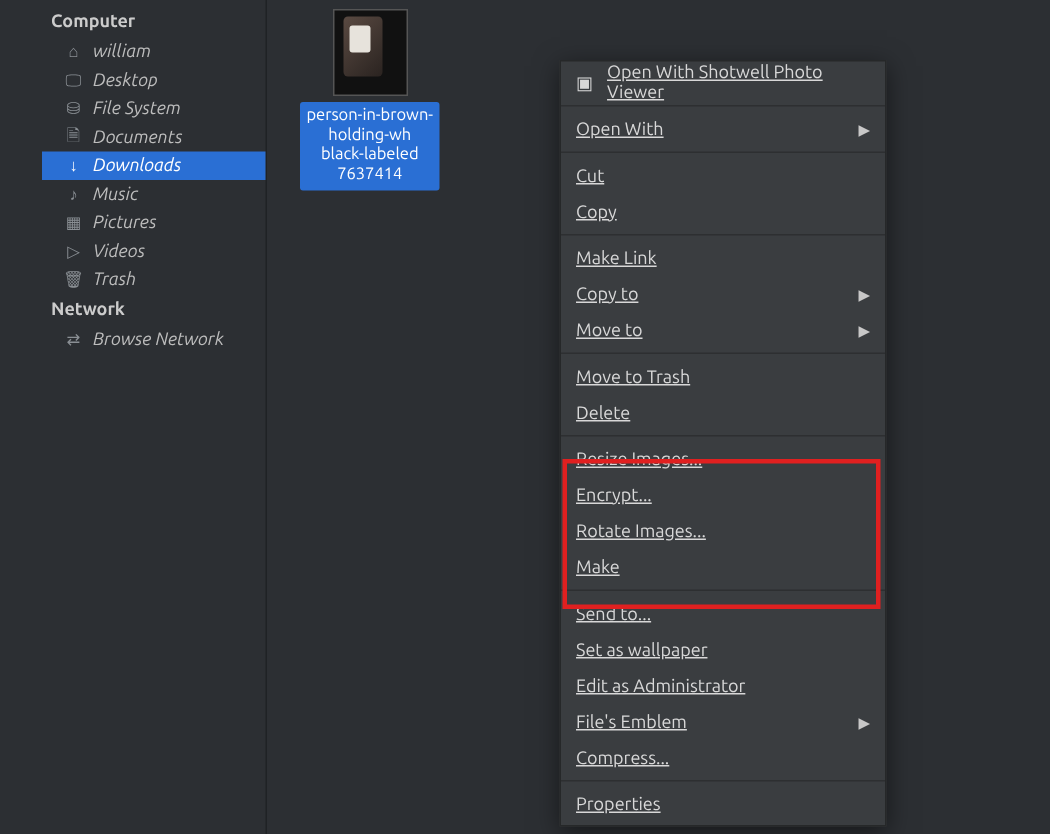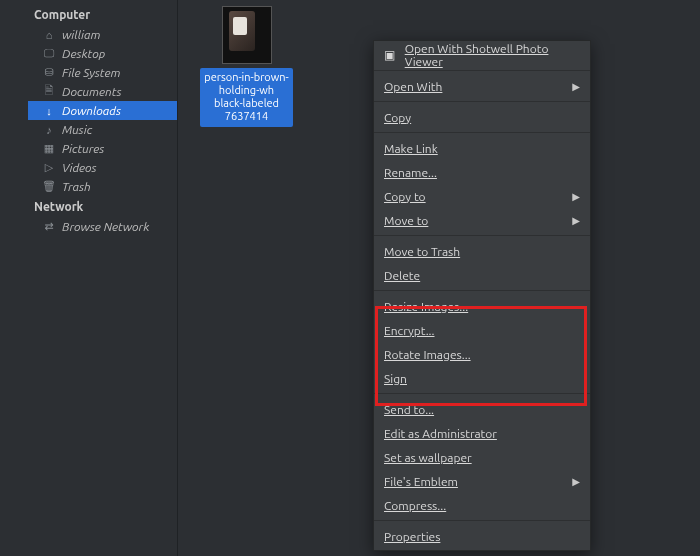--- a/index.html
+++ b/index.html
@@ -92,30 +92,30 @@
           <span class="spacer"></span>
         </div>
         <div class="sep"></div>
         <div class="mi">
           <span class="mlabel">Open With</span>
           <span class="spacer"></span>
           <span class="arrow">▶</span>
         </div>
         <div class="sep"></div>
         <div class="mi">
+          <span class="mlabel">Cut</span>
+          <span class="spacer"></span>
+        </div>
+        <div class="mi">
           <span class="mlabel">Copy</span>
           <span class="spacer"></span>
         </div>
         <div class="sep"></div>
         <div class="mi">
           <span class="mlabel">Make Link</span>
-          <span class="spacer"></span>
-        </div>
-        <div class="mi">
-          <span class="mlabel">Rename...</span>
           <span class="spacer"></span>
         </div>
         <div class="mi">
           <span class="mlabel">Copy to</span>
           <span class="spacer"></span>
           <span class="arrow">▶</span>
         </div>
         <div class="mi">
           <span class="mlabel">Move to</span>
           <span class="spacer"></span>
@@ -137,34 +137,34 @@
         </div>
         <div class="mi">
           <span class="mlabel">Encrypt...</span>
           <span class="spacer"></span>
         </div>
         <div class="mi">
           <span class="mlabel">Rotate Images...</span>
           <span class="spacer"></span>
         </div>
         <div class="mi">
-          <span class="mlabel">Sign</span>
+          <span class="mlabel">Make</span>
           <span class="spacer"></span>
         </div>
         <div class="sep"></div>
         <div class="mi">
           <span class="mlabel">Send to...</span>
           <span class="spacer"></span>
         </div>
         <div class="mi">
-          <span class="mlabel">Edit as Administrator</span>
+          <span class="mlabel">Set as wallpaper</span>
           <span class="spacer"></span>
         </div>
         <div class="mi">
-          <span class="mlabel">Set as wallpaper</span>
+          <span class="mlabel">Edit as Administrator</span>
           <span class="spacer"></span>
         </div>
         <div class="mi">
           <span class="mlabel">File's Emblem</span>
           <span class="spacer"></span>
           <span class="arrow">▶</span>
         </div>
         <div class="mi">
           <span class="mlabel">Compress...</span>
           <span class="spacer"></span>

